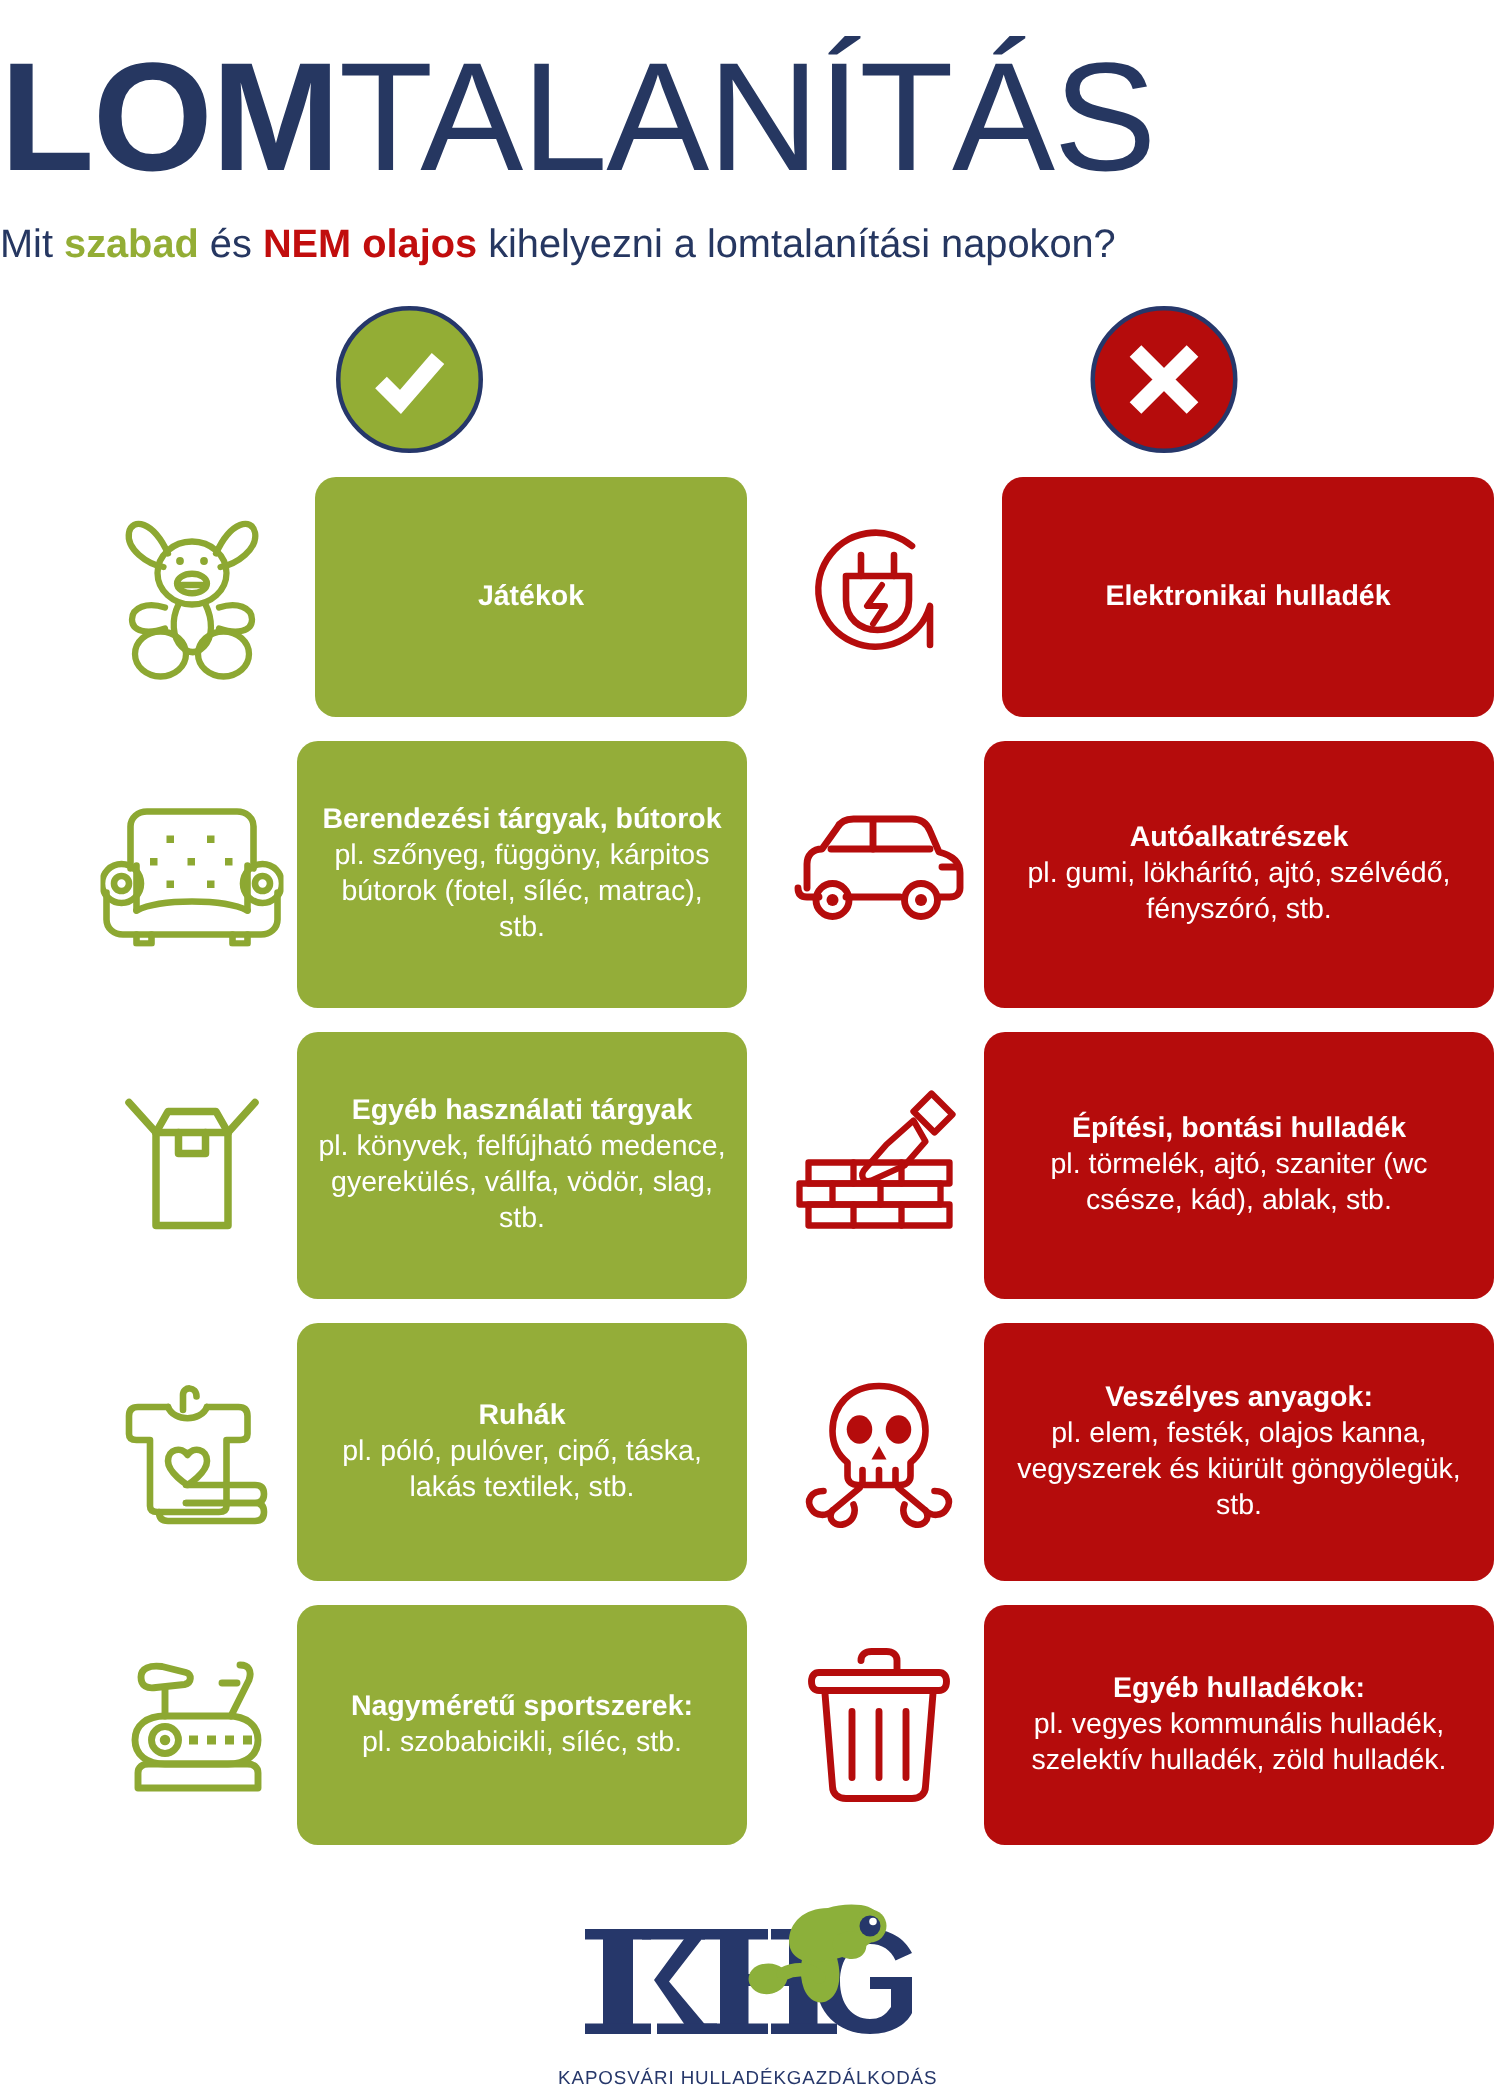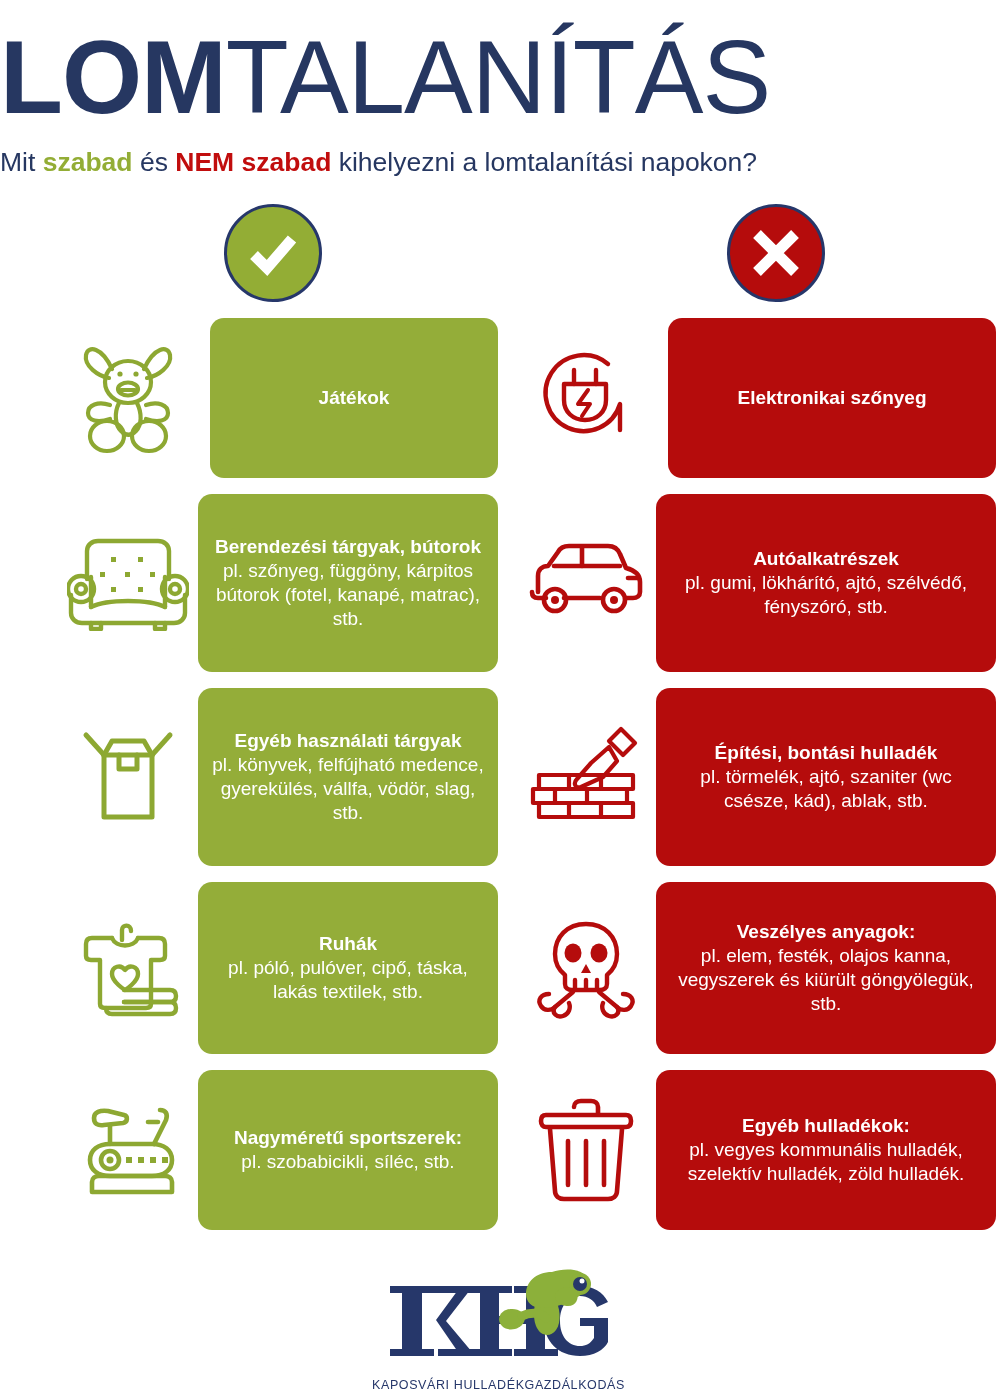--- a/index.html
+++ b/index.html
@@ -120,21 +120,21 @@
     font-weight: 400;
   }
 </style>
 </head>
 <body>
 
 <div class="page">
 
   <div class="header">
     <div class="title"><span class="bold">LOM</span><span class="light">TALANÍTÁS</span></div>
-    <div class="subtitle"><span>Mit </span><span class="yes">szabad</span><span> és </span><span class="no">NEM szabad</span><span> kihelyezni a lomtalanítási napokon?</span></div>
+    <div class="subtitle"><span>Mit </span><span class="yes">szabad</span><span> és </span><span class="no">NEM olajos</span><span> kihelyezni a lomtalanítási napokon?</span></div>
   </div>
 
   <div class="badges">
     <div class="badge-col left">
       <div class="badge ok">
         <svg width="62" height="62" viewBox="0 0 62 62">
           <path d="M12 33 L25 46 L50 17" fill="none" stroke="#ffffff" stroke-width="11" stroke-linecap="butt" stroke-linejoin="miter"></path>
         </svg>
       </div>
     </div>
@@ -193,21 +193,21 @@
               <rect x="33" y="37" width="5" height="5" fill="#8da832" stroke="none"></rect>
               <rect x="58" y="37" width="5" height="5" fill="#8da832" stroke="none"></rect>
               <rect x="83" y="37" width="5" height="5" fill="#8da832" stroke="none"></rect>
               <rect x="44" y="52" width="5" height="5" fill="#8da832" stroke="none"></rect>
               <rect x="71" y="52" width="5" height="5" fill="#8da832" stroke="none"></rect>
             </g>
           </svg>
         </div>
         <div class="card green h2">
           <div class="card-title">Berendezési tárgyak, bútorok</div>
-          <div class="card-desc">pl. szőnyeg, függöny, kárpitos bútorok (fotel, kanapé, matrac), stb.</div>
+          <div class="card-desc">pl. szőnyeg, függöny, kárpitos bútorok (fotel, síléc, matrac), stb.</div>
         </div>
       </div>
 
       <div class="row h3">
         <div class="icon-cell">
           <svg width="108" height="104" viewBox="0 0 108 104">
             <g fill="none" stroke="#8da832" stroke-width="5" stroke-linejoin="round" stroke-linecap="round">
               <path d="M12 10 L30 30"></path>
               <path d="M96 10 L78 30"></path>
               <path d="M30 30 L38 16 H70 L78 30"></path>
@@ -277,21 +277,21 @@
             <g fill="none" stroke="#b50c0c" stroke-width="4.4" stroke-linejoin="round" stroke-linecap="round">
               <path d="M74 18 A38 38 0 1 0 86 58 L86 84"></path>
               <path d="M40 24 V38"></path>
               <path d="M62 24 V38"></path>
               <path d="M30 38 H72 V54 C72 66, 63 74, 51 74 C39 74, 30 66, 30 54 Z"></path>
               <path d="M54 44 L44 58 H56 L48 70" stroke-width="4"></path>
             </g>
           </svg>
         </div>
         <div class="card red h1">
-          <div class="card-title">Elektronikai szőnyeg</div>
+          <div class="card-title">Elektronikai hulladék</div>
         </div>
       </div>
 
       <div class="row h2">
         <div class="icon-cell">
           <svg width="124" height="82" viewBox="0 0 124 82">
             <g fill="none" stroke="#b50c0c" stroke-width="4.6" stroke-linejoin="round" stroke-linecap="round">
               <path d="M14 50 V34 C14 28, 18 24, 24 24 L34 10 C36 6, 40 4, 45 4 H84 C90 4, 94 7, 96 12 L102 26 C110 28, 116 32, 116 40 V50 C116 54, 113 56, 109 56 H102"></path>
               <path d="M40 56 H76"></path>
               <path d="M22 56 H14 C10 56, 8 54, 8 50"></path>

